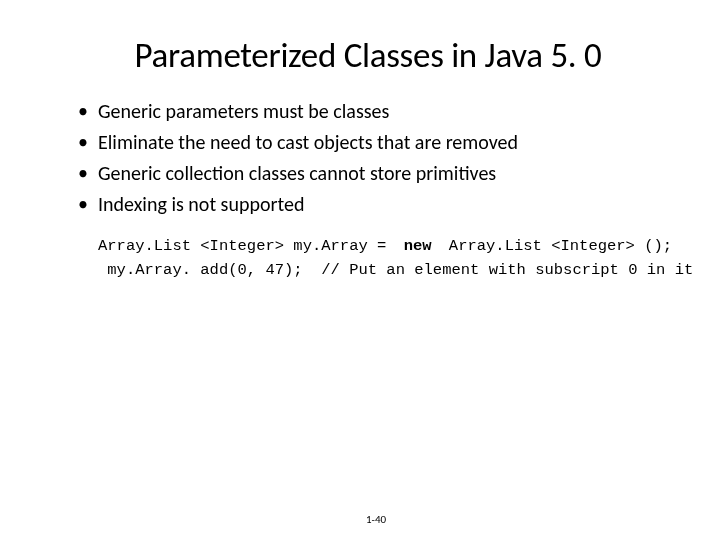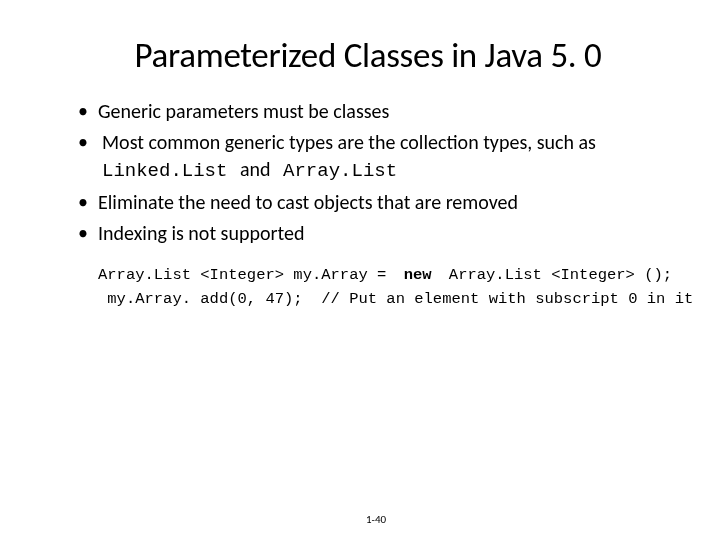--- a/index.html
+++ b/index.html
@@ -67,23 +67,21 @@
       color: #000;
     }
   </style>
 </head>
 <body>
 
 <h1 class="title">Parameterized Classes in Java 5. 0</h1>
 
 <ul class="bullet-list">
   <li>Generic parameters must be classes</li>
-  <li>
-    <span>Most common generic types are the collection types, such as </span><span class="mono">Linked.List</span><span> and </span><span class="mono">Array.List</span>
-  </li>
   <li>Eliminate the need to cast objects that are removed</li>
+  <li>Generic collection classes cannot store primitives</li>
   <li>Indexing is not supported</li>
 </ul>
 
 <div class="code-block"><span>Array.List &lt;Integer&gt; my.Array = </span><span class="kw">new</span><span> Array.List &lt;Integer&gt; ();</span>
 <span> my.Array. add(0, 47);  // Put an element with subscript 0 in it</span></div>
 
 <div class="page-number">1-40</div>
 
 </body></html>

